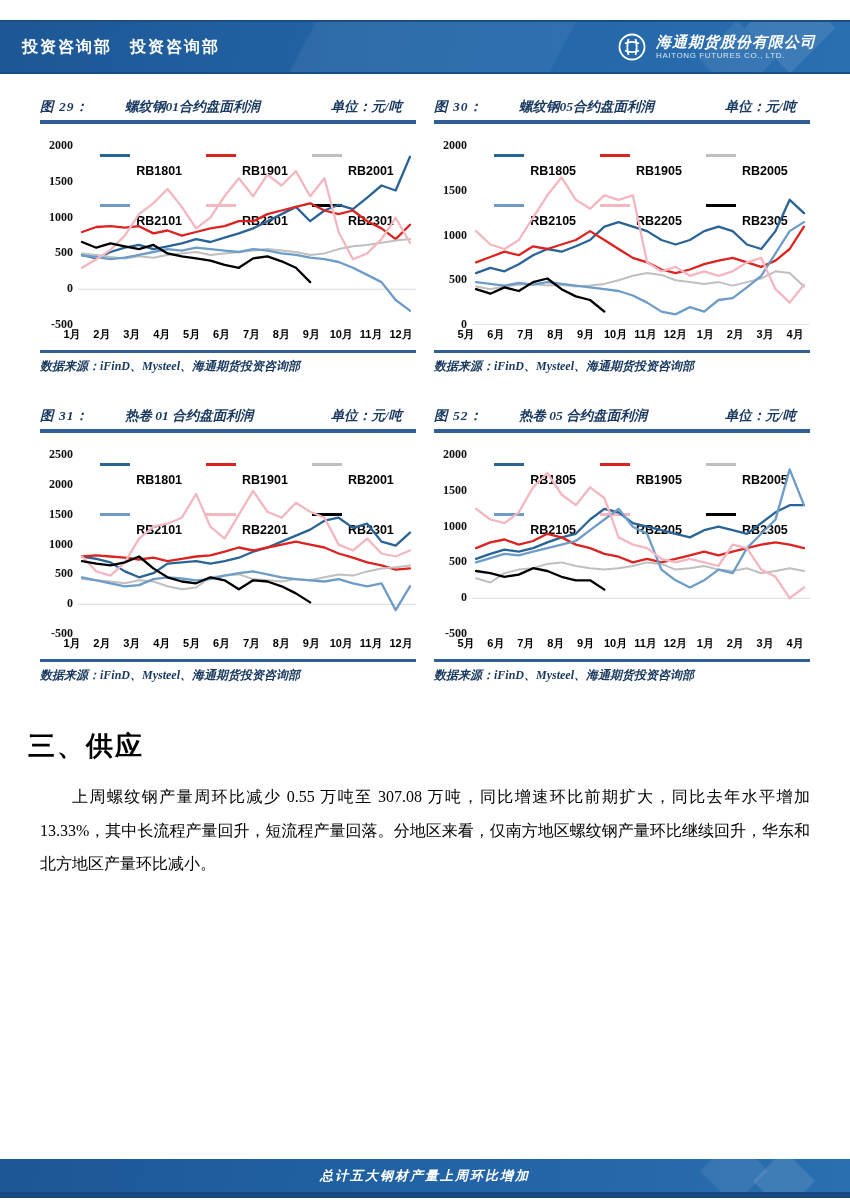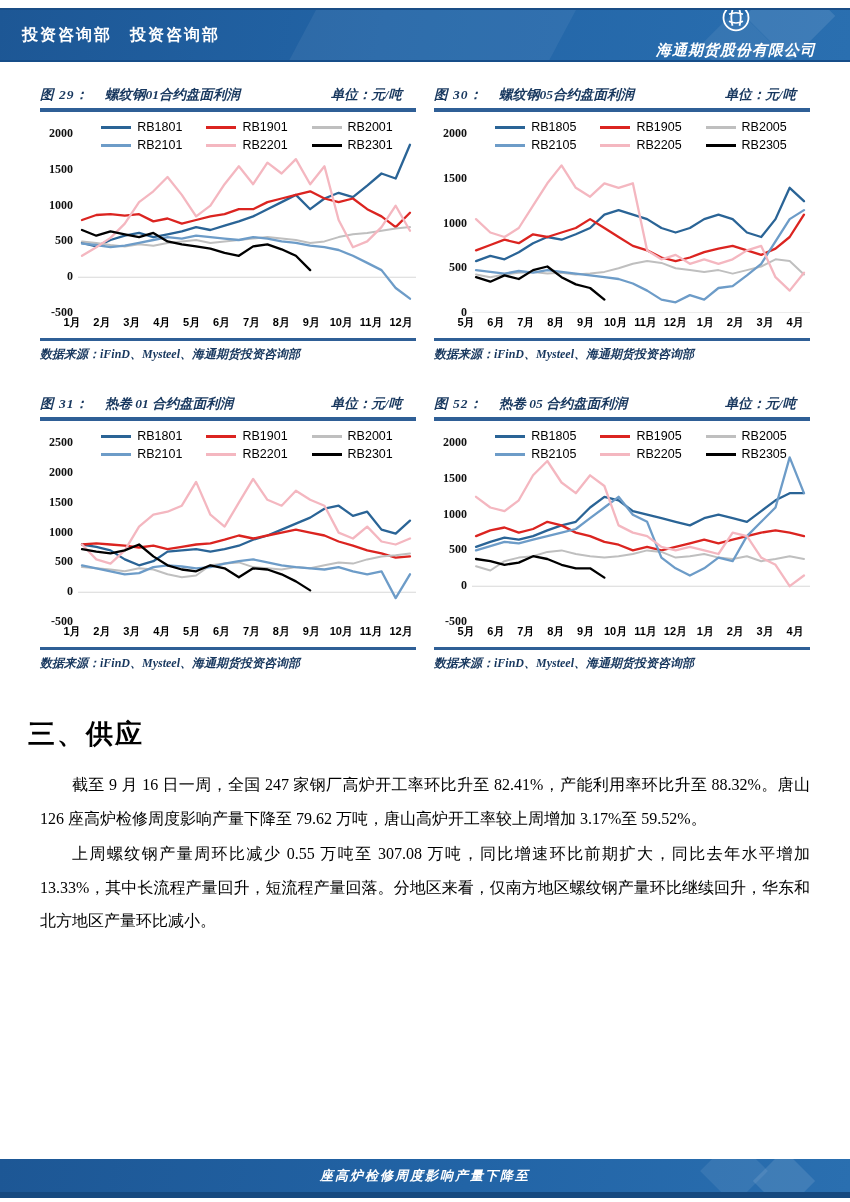--- a/index.html
+++ b/index.html
@@ -2,60 +2,60 @@
 <html><head>
 <meta charset="utf-8">
 <style>
   html,body{margin:0;padding:0;}
   body{
     width:850px;height:1202px;position:relative;overflow:hidden;background:#ffffff;
     font-family:"Liberation Serif","DejaVu Serif",serif;color:#000;
   }
   
   .header{
-    margin-top:8px;height:50px;position:relative;overflow:hidden;
+    margin-top:20px;height:50px;position:relative;overflow:hidden;
     background:linear-gradient(100deg,#1d5795 0%,#2264a6 45%,#2a6fb0 100%);
     border-top:2px solid #1a4e86;border-bottom:2px solid #174e89;
   }
   .header .shape1{position:absolute;left:300px;top:-20px;width:260px;height:100px;
     background:rgba(255,255,255,.06);transform:skewX(-28deg);}
   .header .shape2{position:absolute;right:28px;top:-26px;width:64px;height:64px;
     background:rgba(255,255,255,.10);transform:rotate(45deg);}
   .header .shape3{position:absolute;right:86px;top:10px;width:54px;height:54px;
     background:rgba(255,255,255,.07);transform:rotate(45deg);}
   .h-left{position:absolute;left:22px;top:50%;transform:translateY(-50%);
     color:#fff;font-weight:bold;font-size:16px;letter-spacing:2px;
     font-family:"Liberation Sans","DejaVu Sans",sans-serif;display:flex;gap:18px;}
   .h-right{position:absolute;right:34px;top:50%;transform:translateY(-50%);
-    display:flex;align-items:center;gap:8px;color:#fff;flex-direction:column;}
+    display:flex;align-items:center;gap:8px;color:#fff;}
   .company{display:flex;flex-direction:column;line-height:1.15;}
   .company-cn{font-size:15px;font-weight:bold;font-style:italic;letter-spacing:1px;}
   .company-en{font-size:8px;letter-spacing:.6px;color:#d6e6f5;
     font-family:"Liberation Sans","DejaVu Sans",sans-serif;}
   
   .figs{margin:24px 40px 0;display:grid;grid-template-columns:1fr 1fr;column-gap:18px;row-gap:32px;}
   .figure{min-width:0;}
   .fig-title-row{display:flex;align-items:baseline;color:#17375E;font-weight:bold;
-    font-style:italic;font-size:13.5px;}
+    font-style:italic;font-size:13.5px;gap:20px;}
   .fig-no{margin-right:16px;letter-spacing:1px;white-space:nowrap;}
   .fig-title{white-space:nowrap;}
   .fig-unit{margin-left:auto;padding-right:14px;white-space:nowrap;}
   .fig-rule{height:4px;background:#2f5f96;margin-top:4px;}
   .chart{display:flex;margin-top:6px;}
   .ycol{position:relative;width:38px;height:195px;flex:none;}
   .ytick{position:absolute;right:5px;transform:translateY(-55%);font-weight:bold;
     font-size:12px;color:#111;font-family:Liberation Serif, serif;}
   .plotwrap{position:relative;flex:1;height:195px;min-width:0;}
   svg.plot{position:absolute;inset:0;width:100%;height:100%;}
   .legend{position:absolute;top:2px;left:0;right:0;display:grid;
     grid-template-columns:repeat(3,auto);justify-content:center;column-gap:24px;row-gap:4px;}
   .lentry{display:flex;align-items:center;gap:6px;}
   .swatch{width:30px;height:3px;display:inline-block;}
-  .llabel{font-family:"Liberation Sans","DejaVu Sans",sans-serif;font-weight:normal;
-    font-size:12.5px;color:#000;}
+  .llabel{font-family:"Liberation Sans","DejaVu Sans",sans-serif;font-weight:bold;
+    font-size:12.5px;color:#000;margin-top:32px;}
   .xrow{display:flex;margin-left:17px;margin-top:2px;}
   .xtick{flex:1;text-align:center;font-family:"Liberation Sans","DejaVu Sans",sans-serif;
     font-weight:bold;font-size:11px;color:#000;white-space:nowrap;}
   .src-rule{height:3px;background:#2f5f96;margin-top:8px;}
   .fig-src{margin-top:5px;color:#17375E;font-weight:bold;font-style:italic;font-size:12px;}
   
   .section-heading{margin:44px 28px 0;font-size:27px;font-weight:bold;color:#000;letter-spacing:2px;}
   .paragraphs{margin:16px 40px 0;font-size:16px;line-height:2.1;text-align:justify;}
   .paragraphs p{text-indent:2em;margin:0 0 2px 0;}
   
@@ -383,24 +383,23 @@
         <div class="xtick">4月</div>
       </div>
     <div class="src-rule"></div>
     <div class="fig-src">数据来源：iFinD、Mysteel、海通期货投资咨询部</div>
   </div>
 
 </div>
 
 <div class="section-heading">三、供应</div>
 <div class="paragraphs">
-  <p>截至 9 月 16 日一周，全国 247 家钢厂高炉开工率环比升至 82.41%，产能利用率环比升至 88.32%。唐山 126 座高炉检修周度影响产量下降至 79.62 万吨，唐山高炉开工率较上周增加 3.17%至 59.52%。</p>
   <p>上周螺纹钢产量周环比减少 0.55 万吨至 307.08 万吨，同比增速环比前期扩大，同比去年水平增加 13.33%，其中长流程产量回升，短流程产量回落。分地区来看，仅南方地区螺纹钢产量环比继续回升，华东和北方地区产量环比减小。</p>
 </div>
 
 <div class="footer-wrap">
   <div class="footer-bar">
     <div class="d1"></div>
     <div class="d2"></div>
-    <span class="footer-text">座高炉检修周度影响产量下降至</span>
+    <span class="footer-text">总计五大钢材产量上周环比增加</span>
   </div>
   <div class="footer-base"></div>
 </div>
 
 </body></html>

